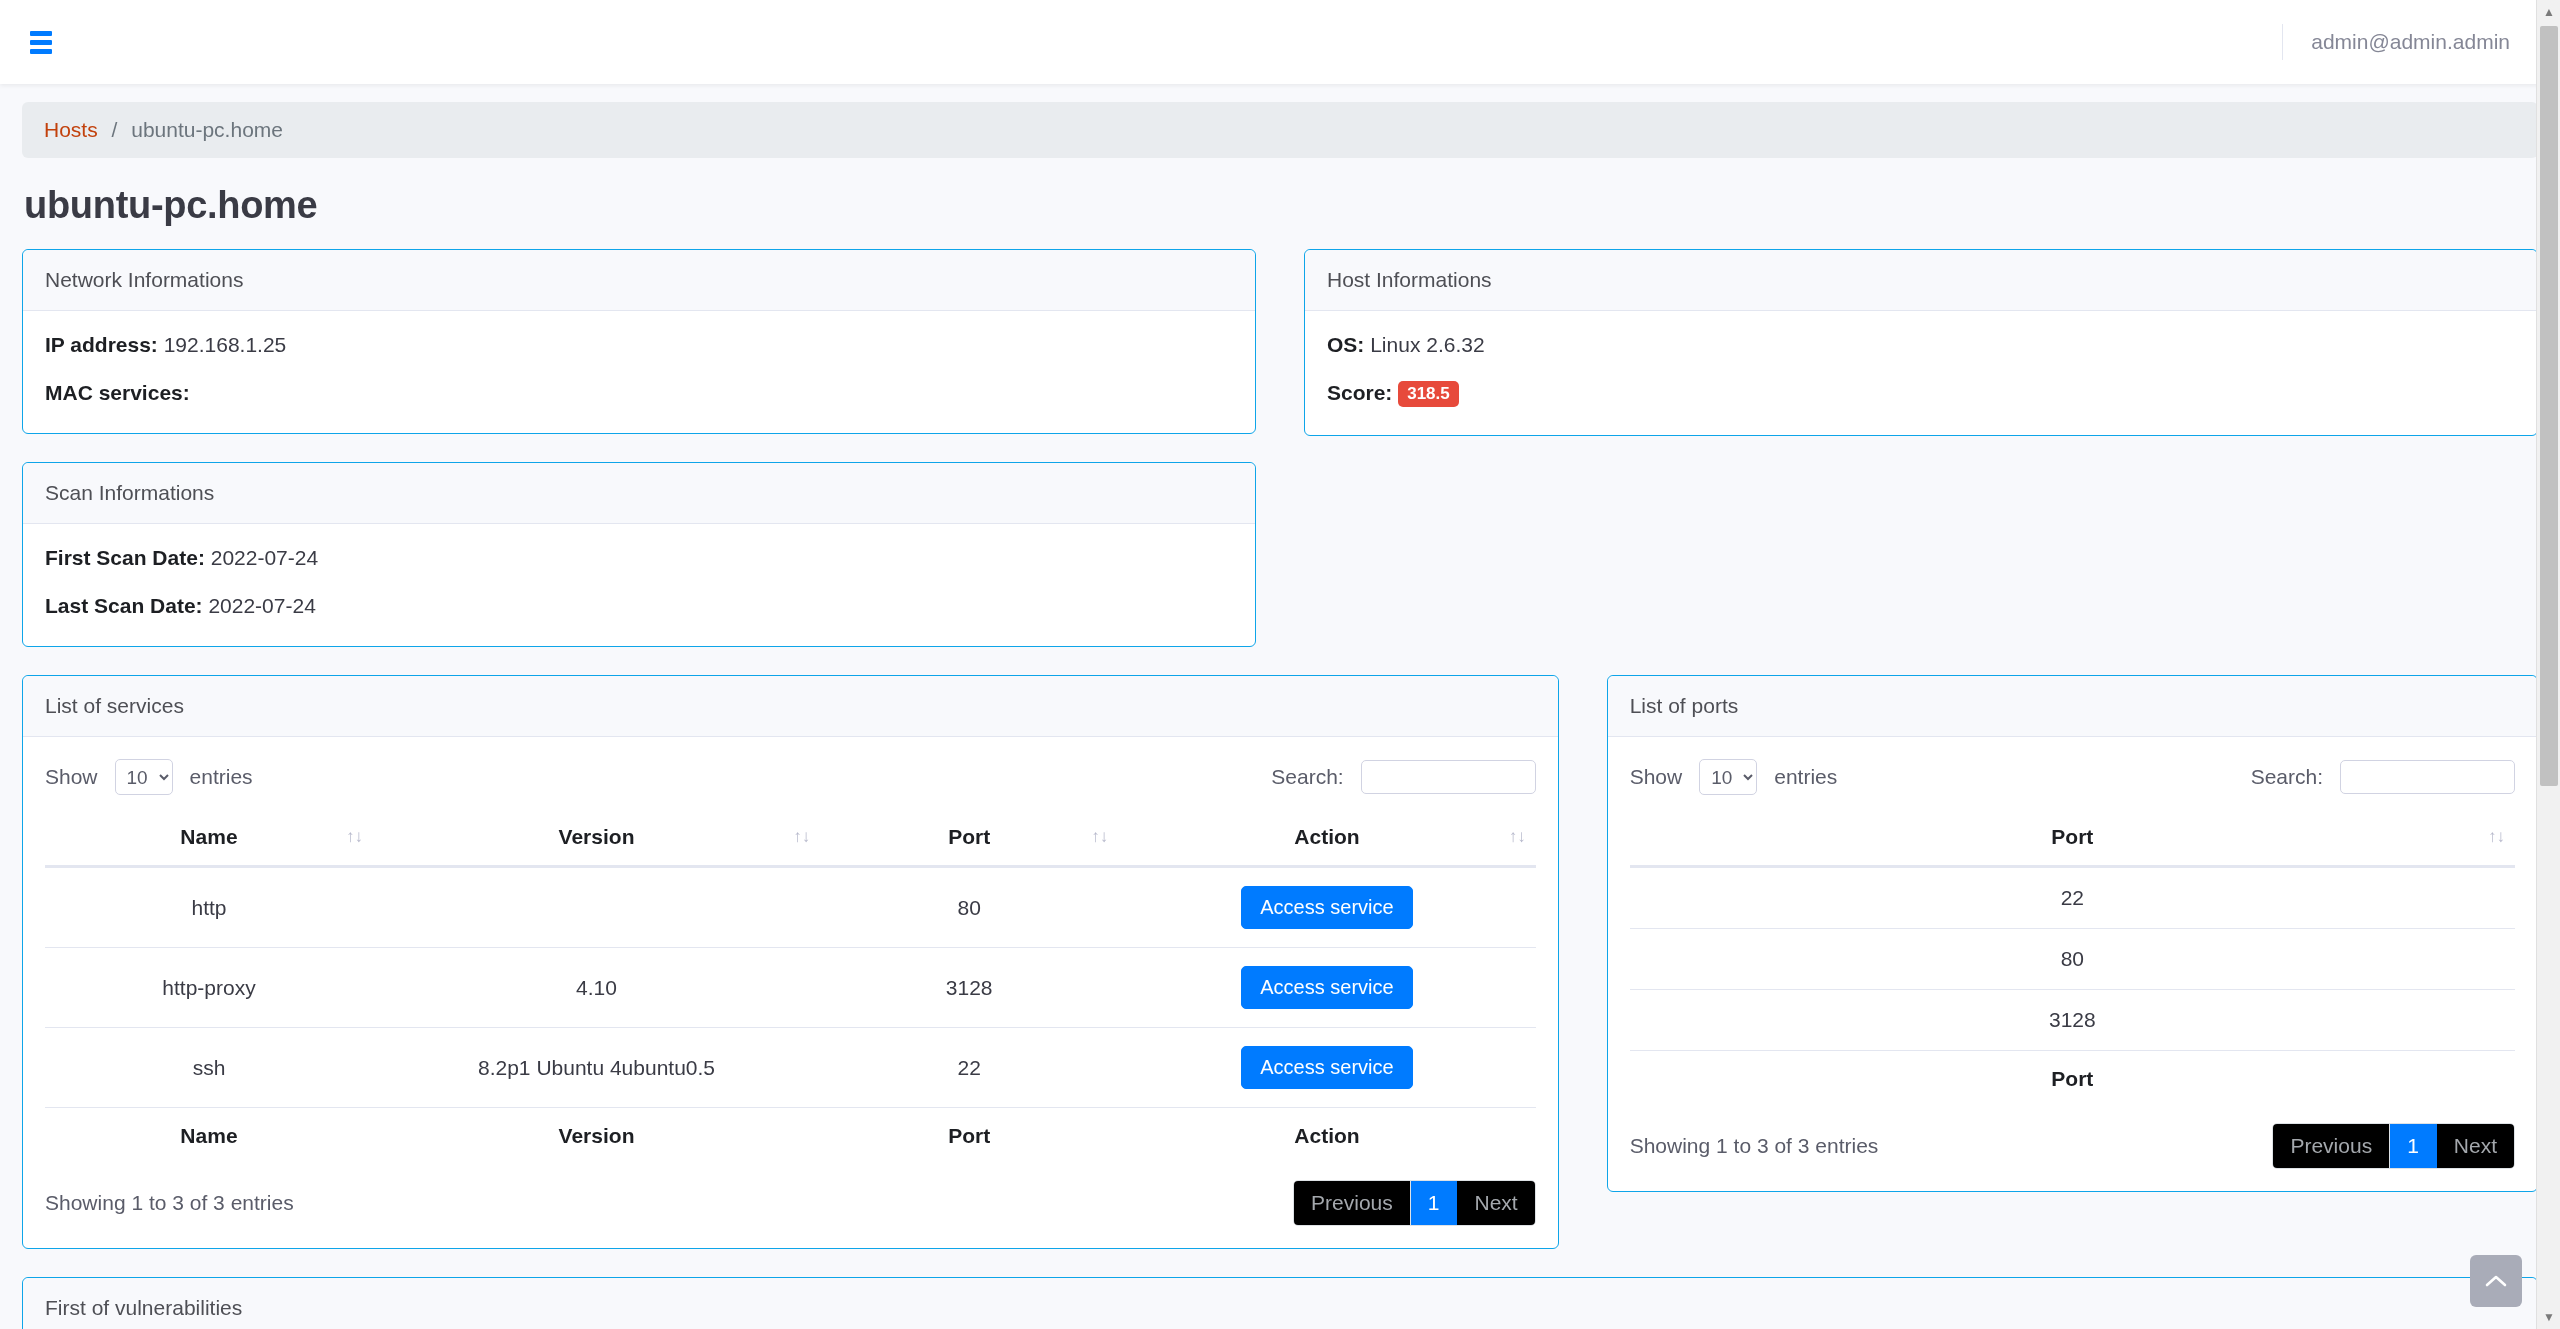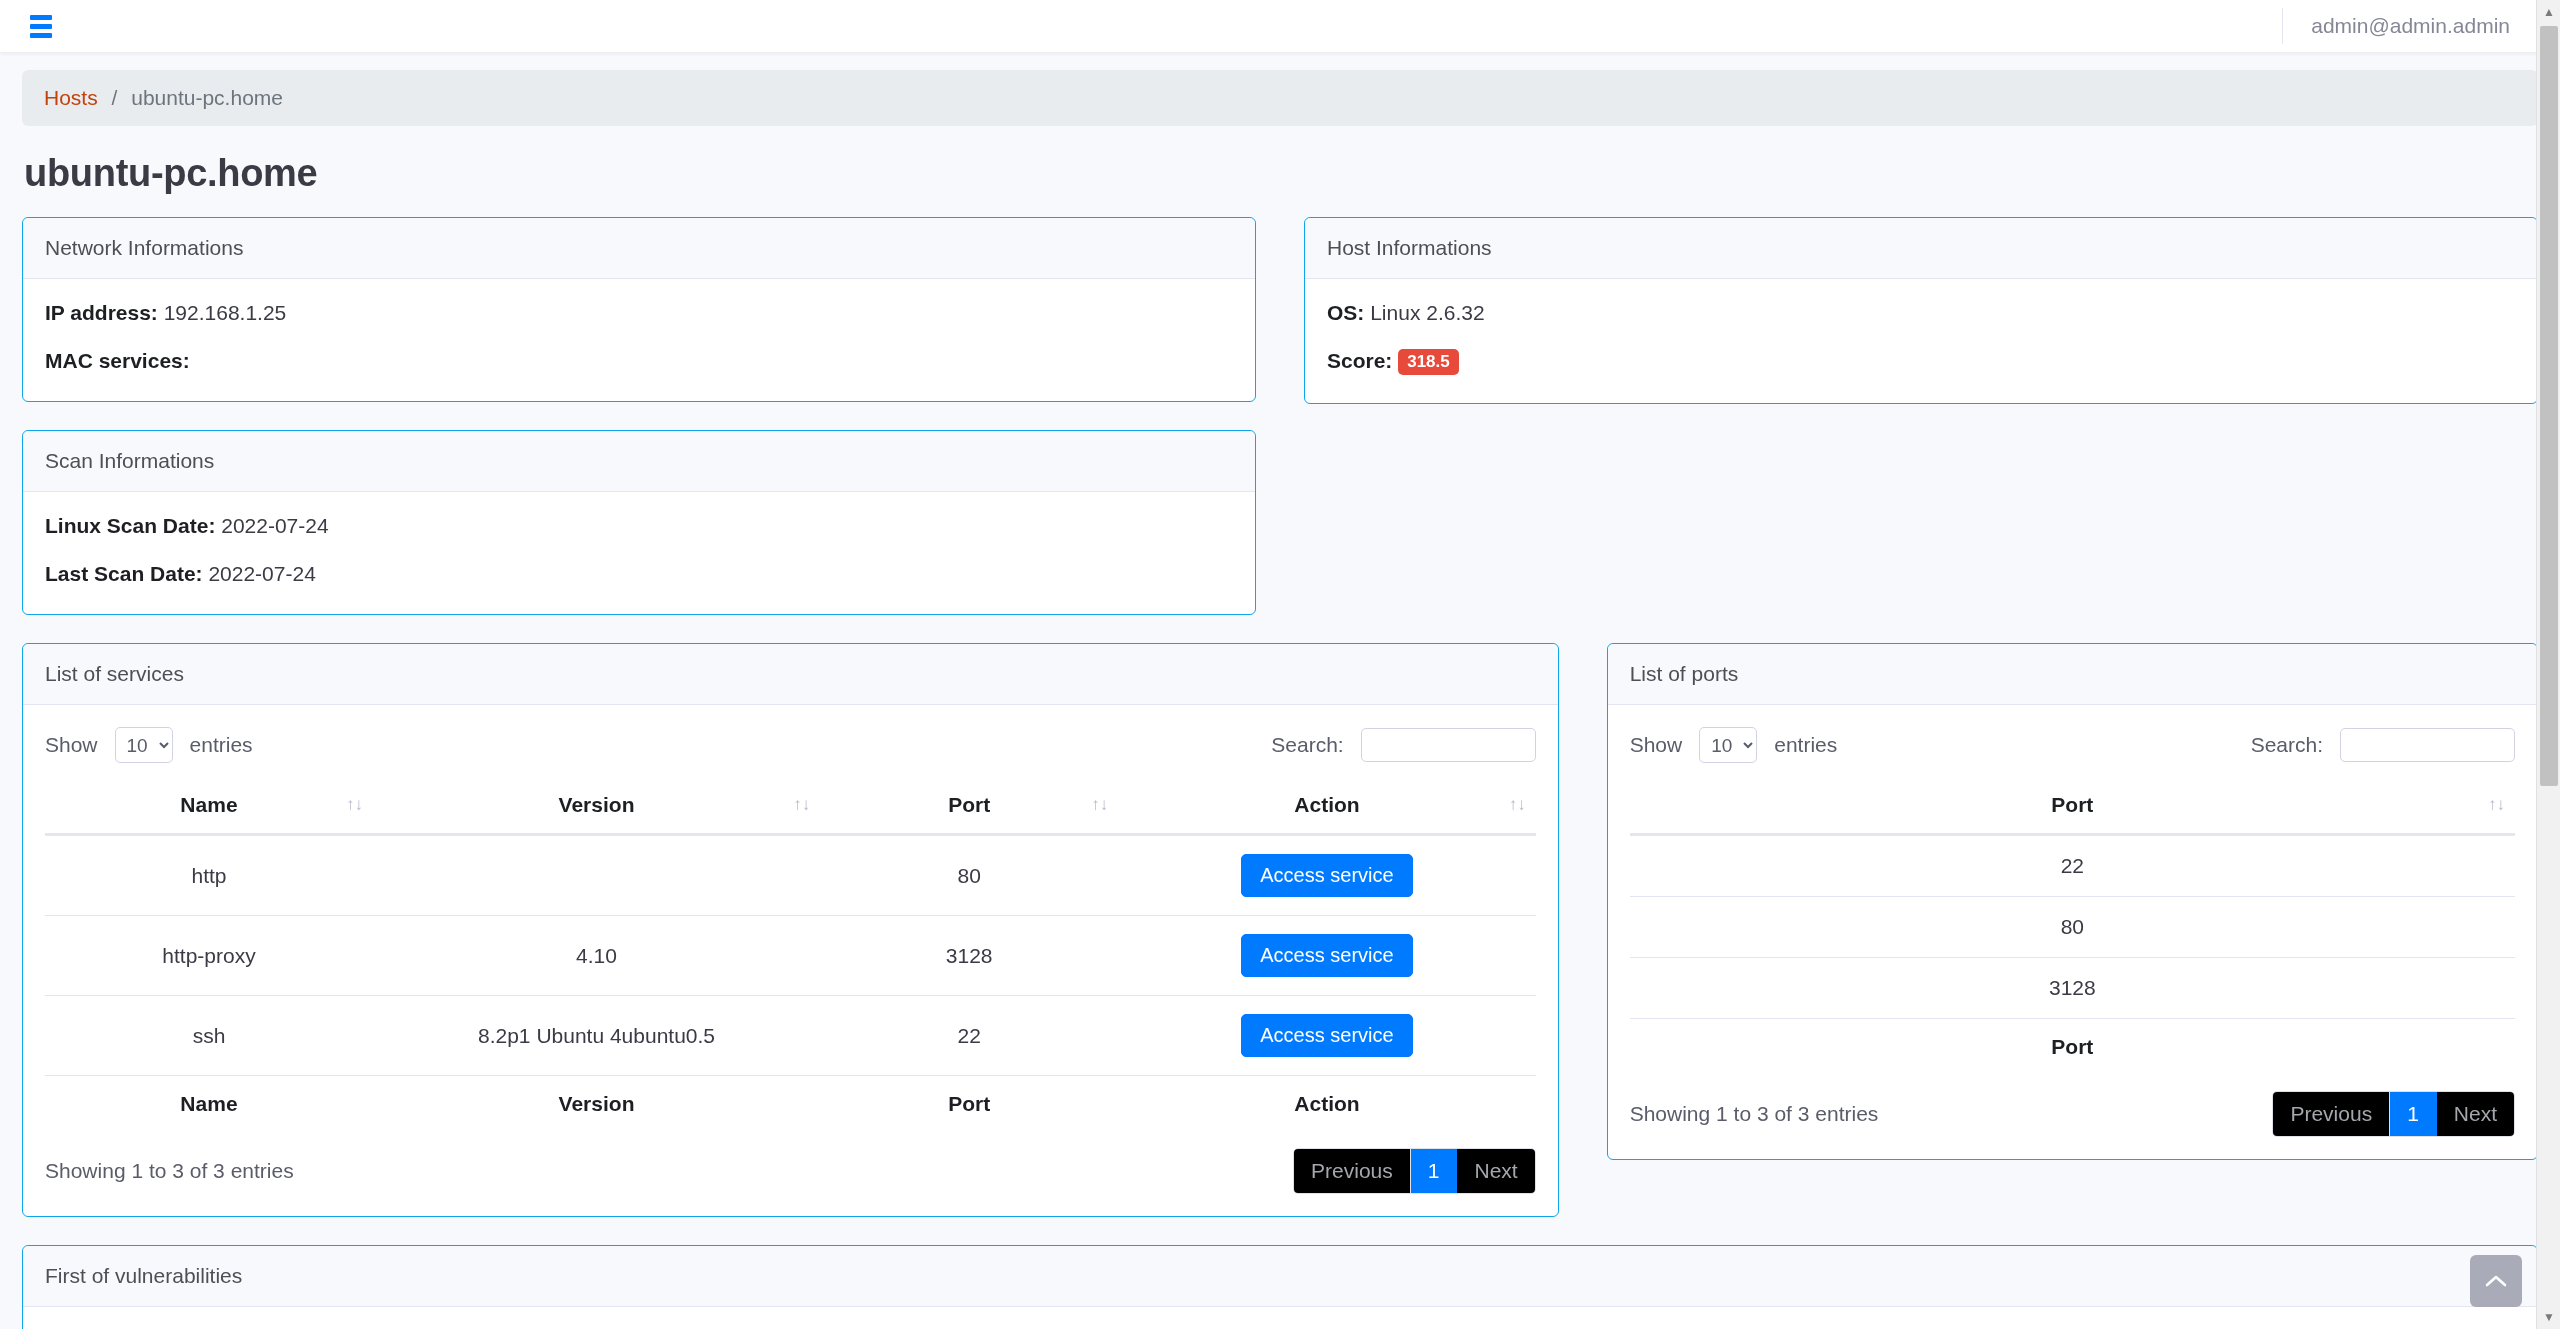--- a/index.html
+++ b/index.html
@@ -9,21 +9,21 @@
     font-family:"Liberation Sans", sans-serif;
     background:#f8f9fc;
     color:#5a5c69;
     font-size:21px;
     overflow:hidden;
     position:relative;
   }
 
   
   .topbar{
-    height:52px; background:#fff; display:flex; align-items:center;
+    height:84px; background:#fff; display:flex; align-items:center;
     justify-content:space-between; padding:0 24px;
     box-shadow:0 2px 4px rgba(0,0,0,.06);
     position:relative; z-index:5;
   }
   .hamburger{ width:34px; padding:4px 6px; cursor:pointer; background:none;border:none; }
   .hamburger span{ display:block; height:5px; background:#007bff; border-radius:1px; margin:4px 0; }
   .navright{ display:flex; align-items:center; height:100%; }
   .nav-divider{ width:1px; height:36px; background:#e3e6f0; margin-right:28px; }
   .user-email{ color:#858796; font-size:21px; padding-right:26px; }
 
@@ -172,21 +172,21 @@
             <b>MAC services:</b>
             <span></span>
           </p>
         </div>
       </div>
 
       <div class="card">
         <div class="card-header">Scan Informations</div>
         <div class="card-body">
           <p class="info-line">
-            <b>Linux Scan Date:</b>
+            <b>First Scan Date:</b>
             <span>2022-07-24</span>
           </p>
           <p class="info-line">
             <b>Last Scan Date:</b>
             <span>2022-07-24</span>
           </p>
         </div>
       </div>
     </div>
 

